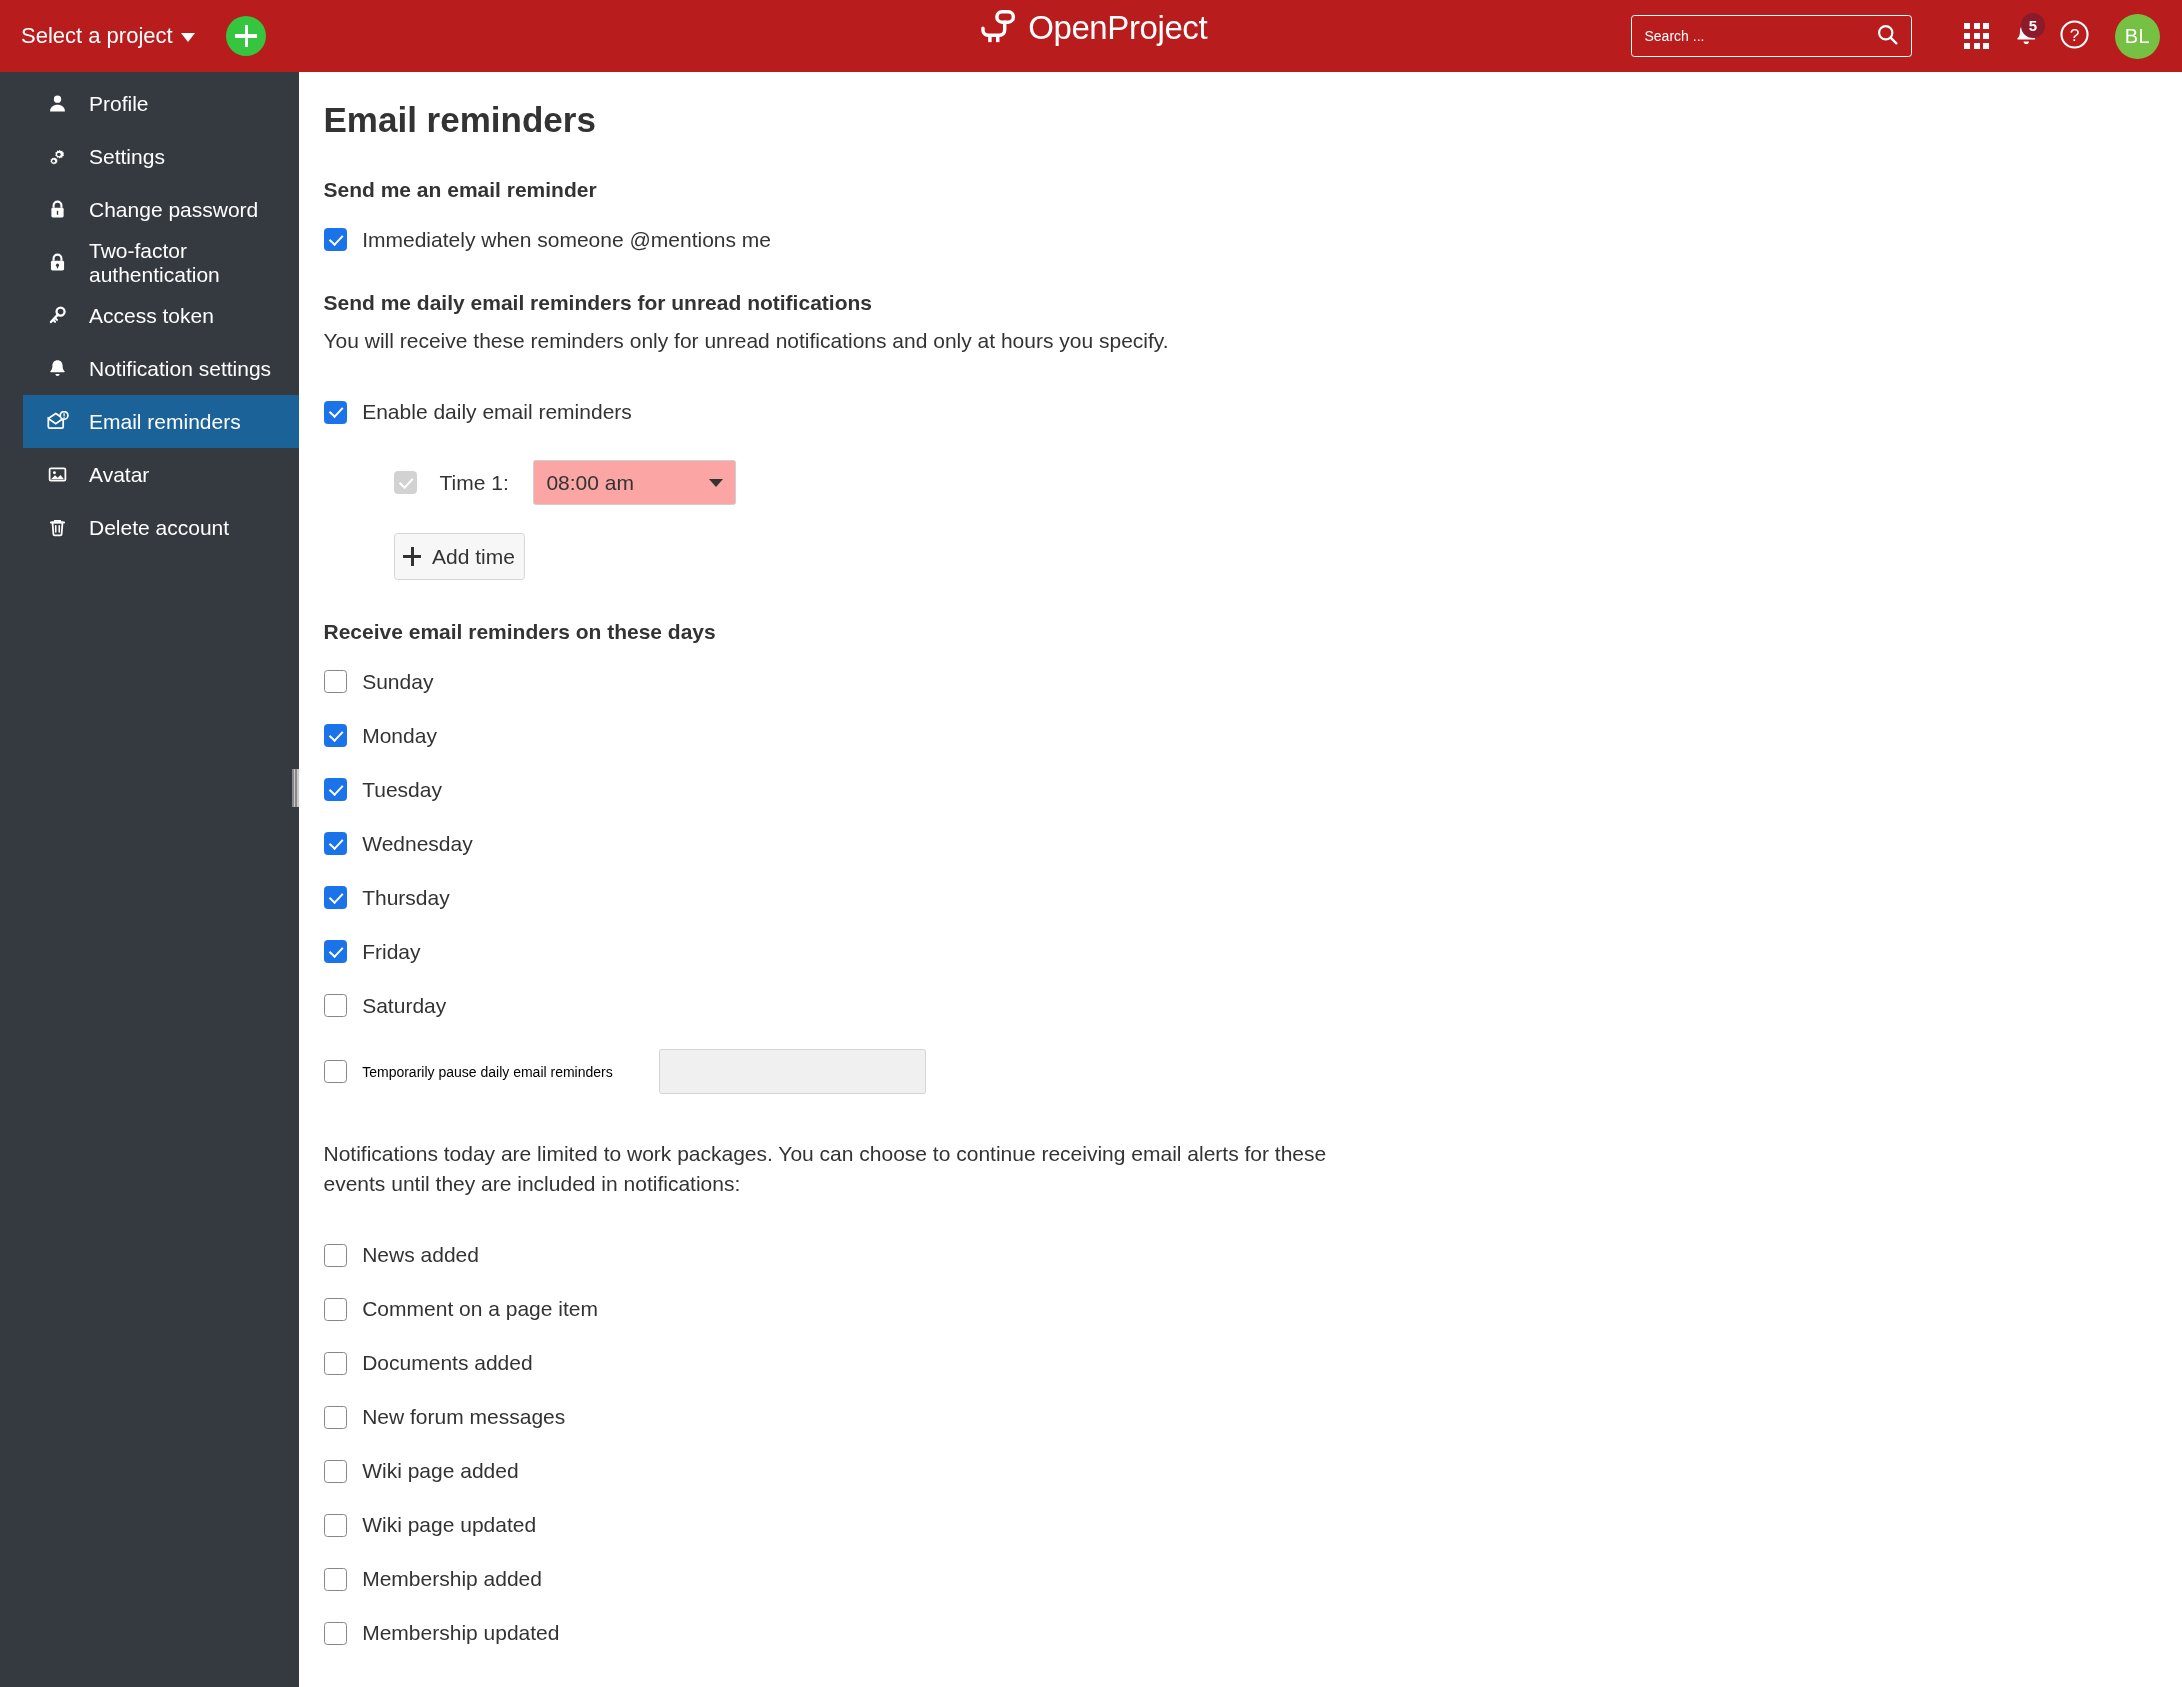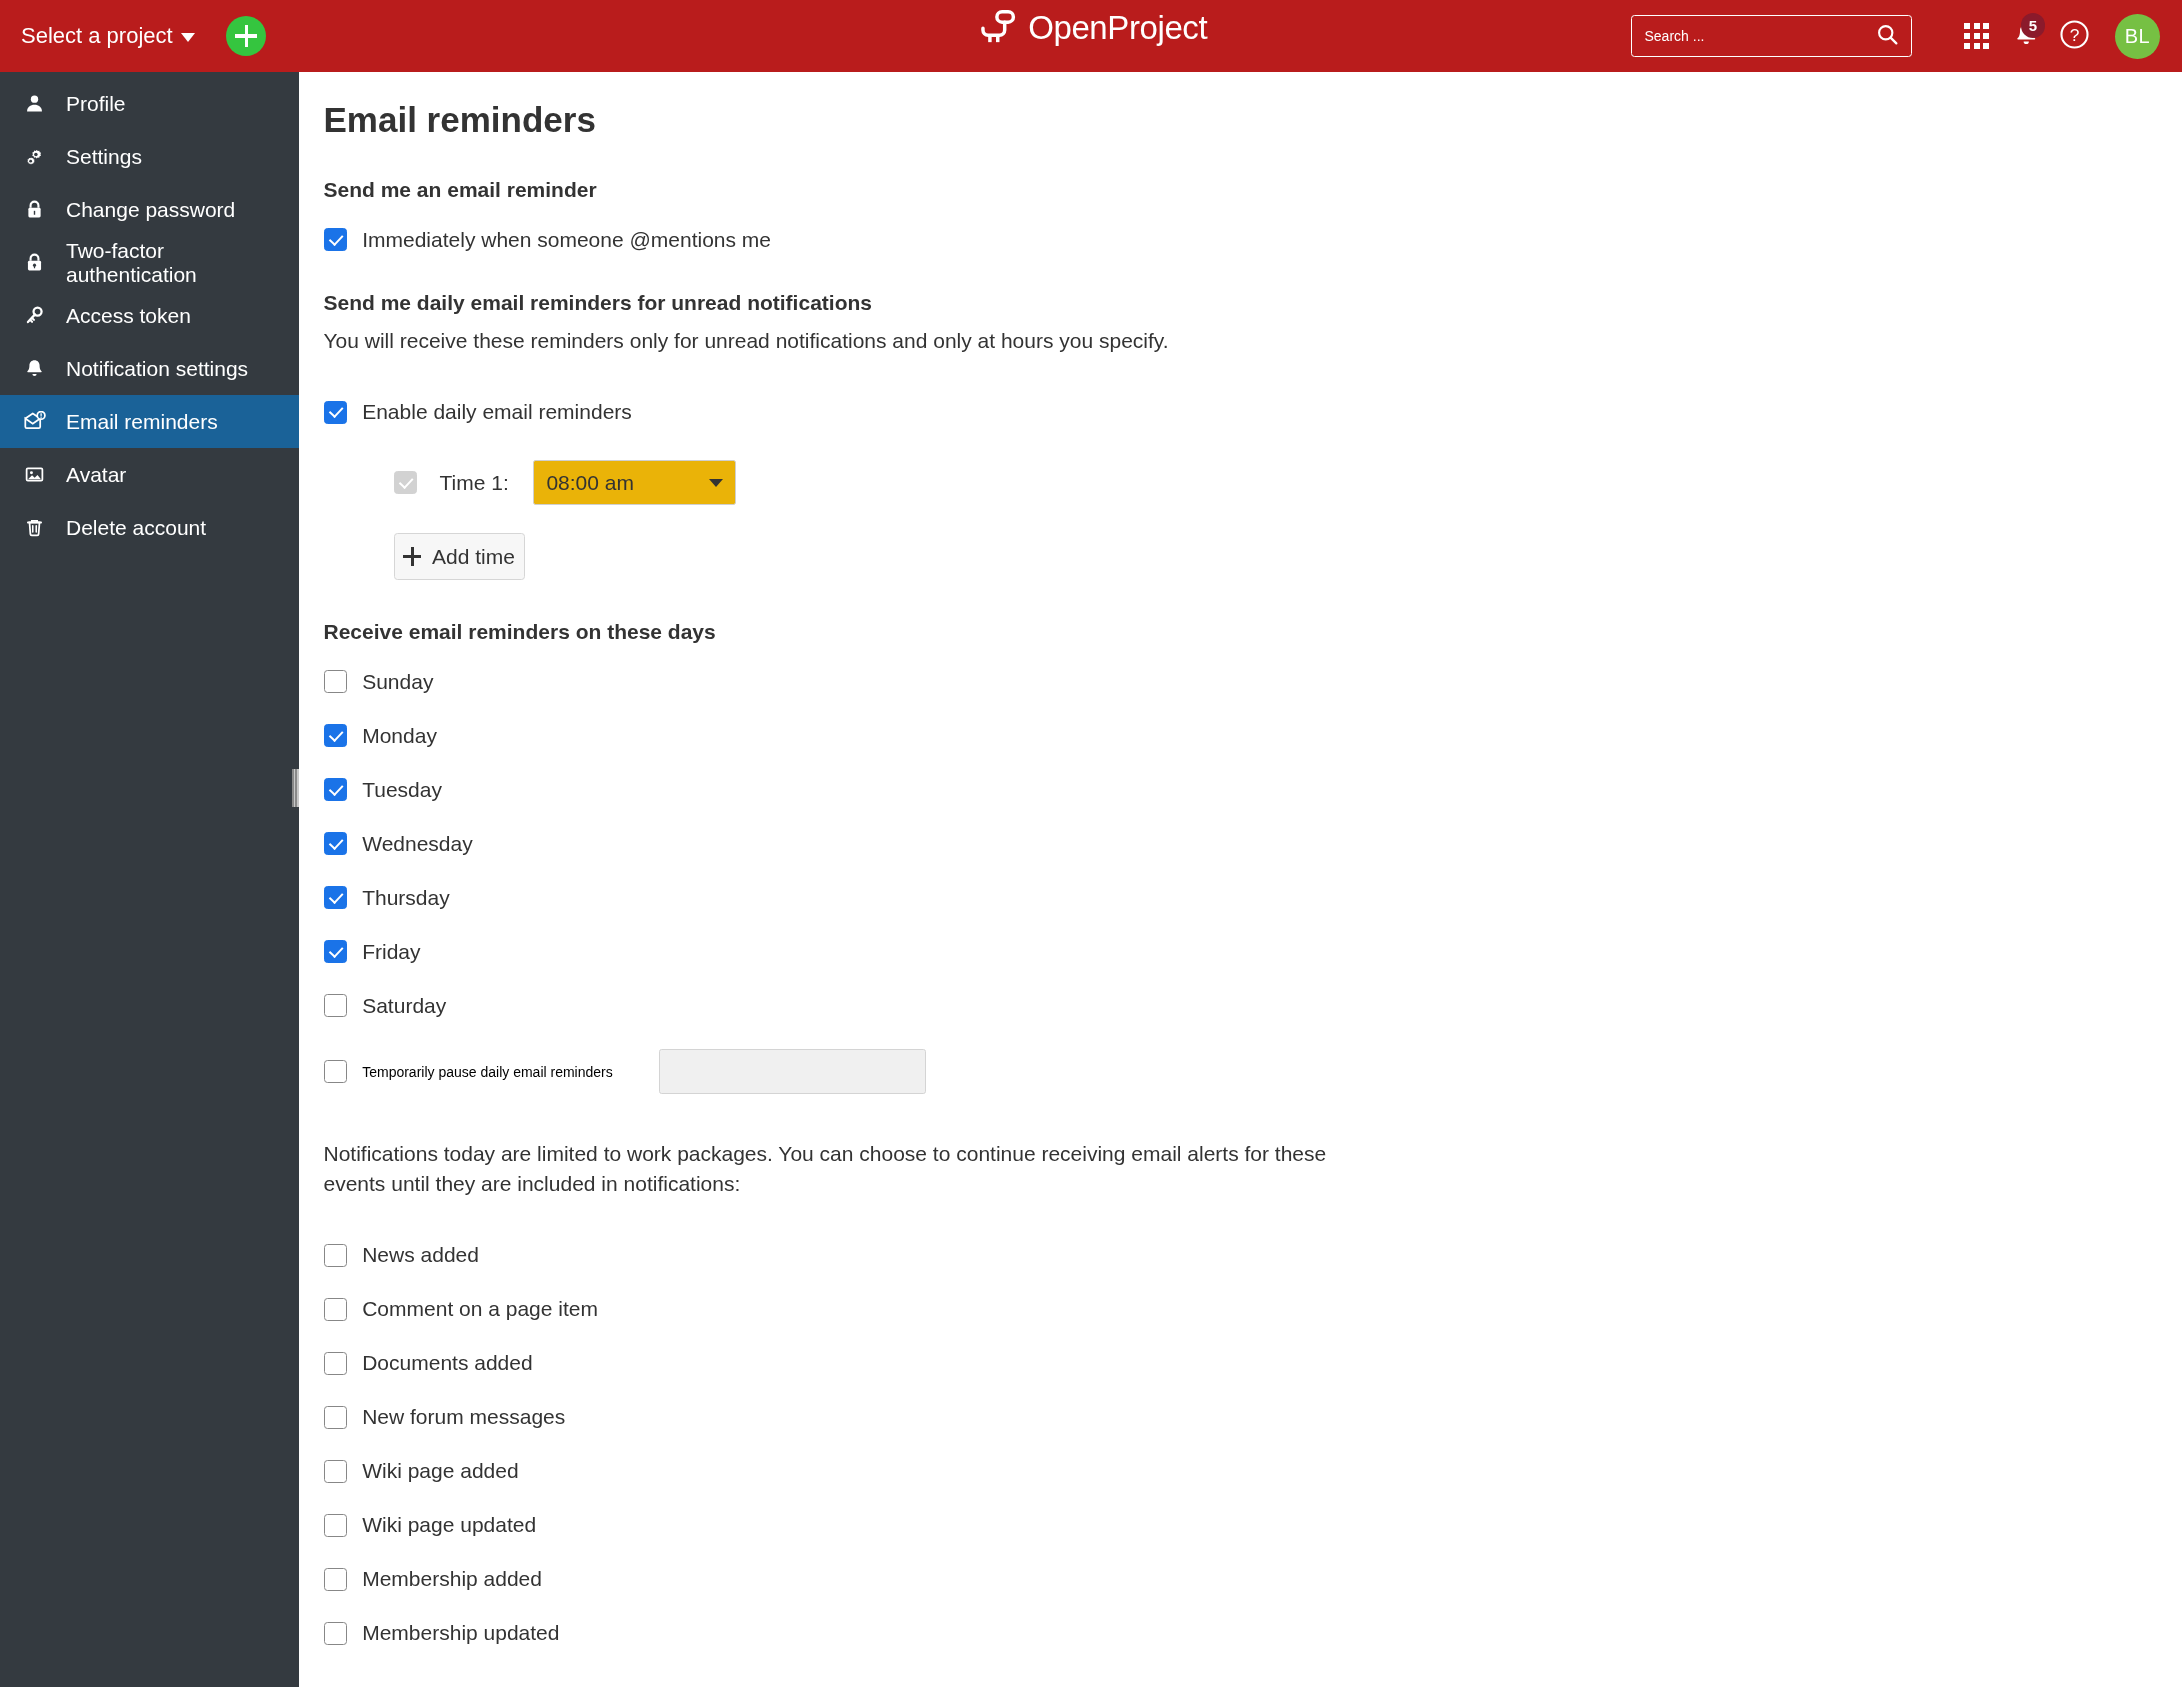--- a/index.html
+++ b/index.html
@@ -148,20 +148,21 @@
   }
 
   
   #sidebar {
     position: absolute;
     top: 72px; left: 0;
     width: 299px;
     height: 1616px;
     background: #343a40;
     padding-top: 5.2px;
+    padding-left: 23px;
   }
   .side-item {
     display: flex;
     align-items: center;
     height: 53px;
     padding-left: 21px;
     color: #ffffff;
     font-size: 21px;
     cursor: pointer;
     gap: 19px;
@@ -278,21 +279,21 @@
     gap: 0;
   }
   .time-row .cb { margin-right: 23px; }
   .time-label { font-size: 21px; color: #333333; margin-right: 24.5px; }
 
   .time-select {
     width: 203px;
     height: 45px;
     border: 0.9px solid #cfcfcf;
     border-radius: 2.6px;
-    background: #eab308;
+    background: #fca5a5;
     display: flex;
     align-items: center;
     justify-content: space-between;
     padding: 0 12.2px;
     font-size: 21px;
     color: #333333;
     cursor: pointer;
   }
   .sel-caret {
     width: 0; height: 0;

